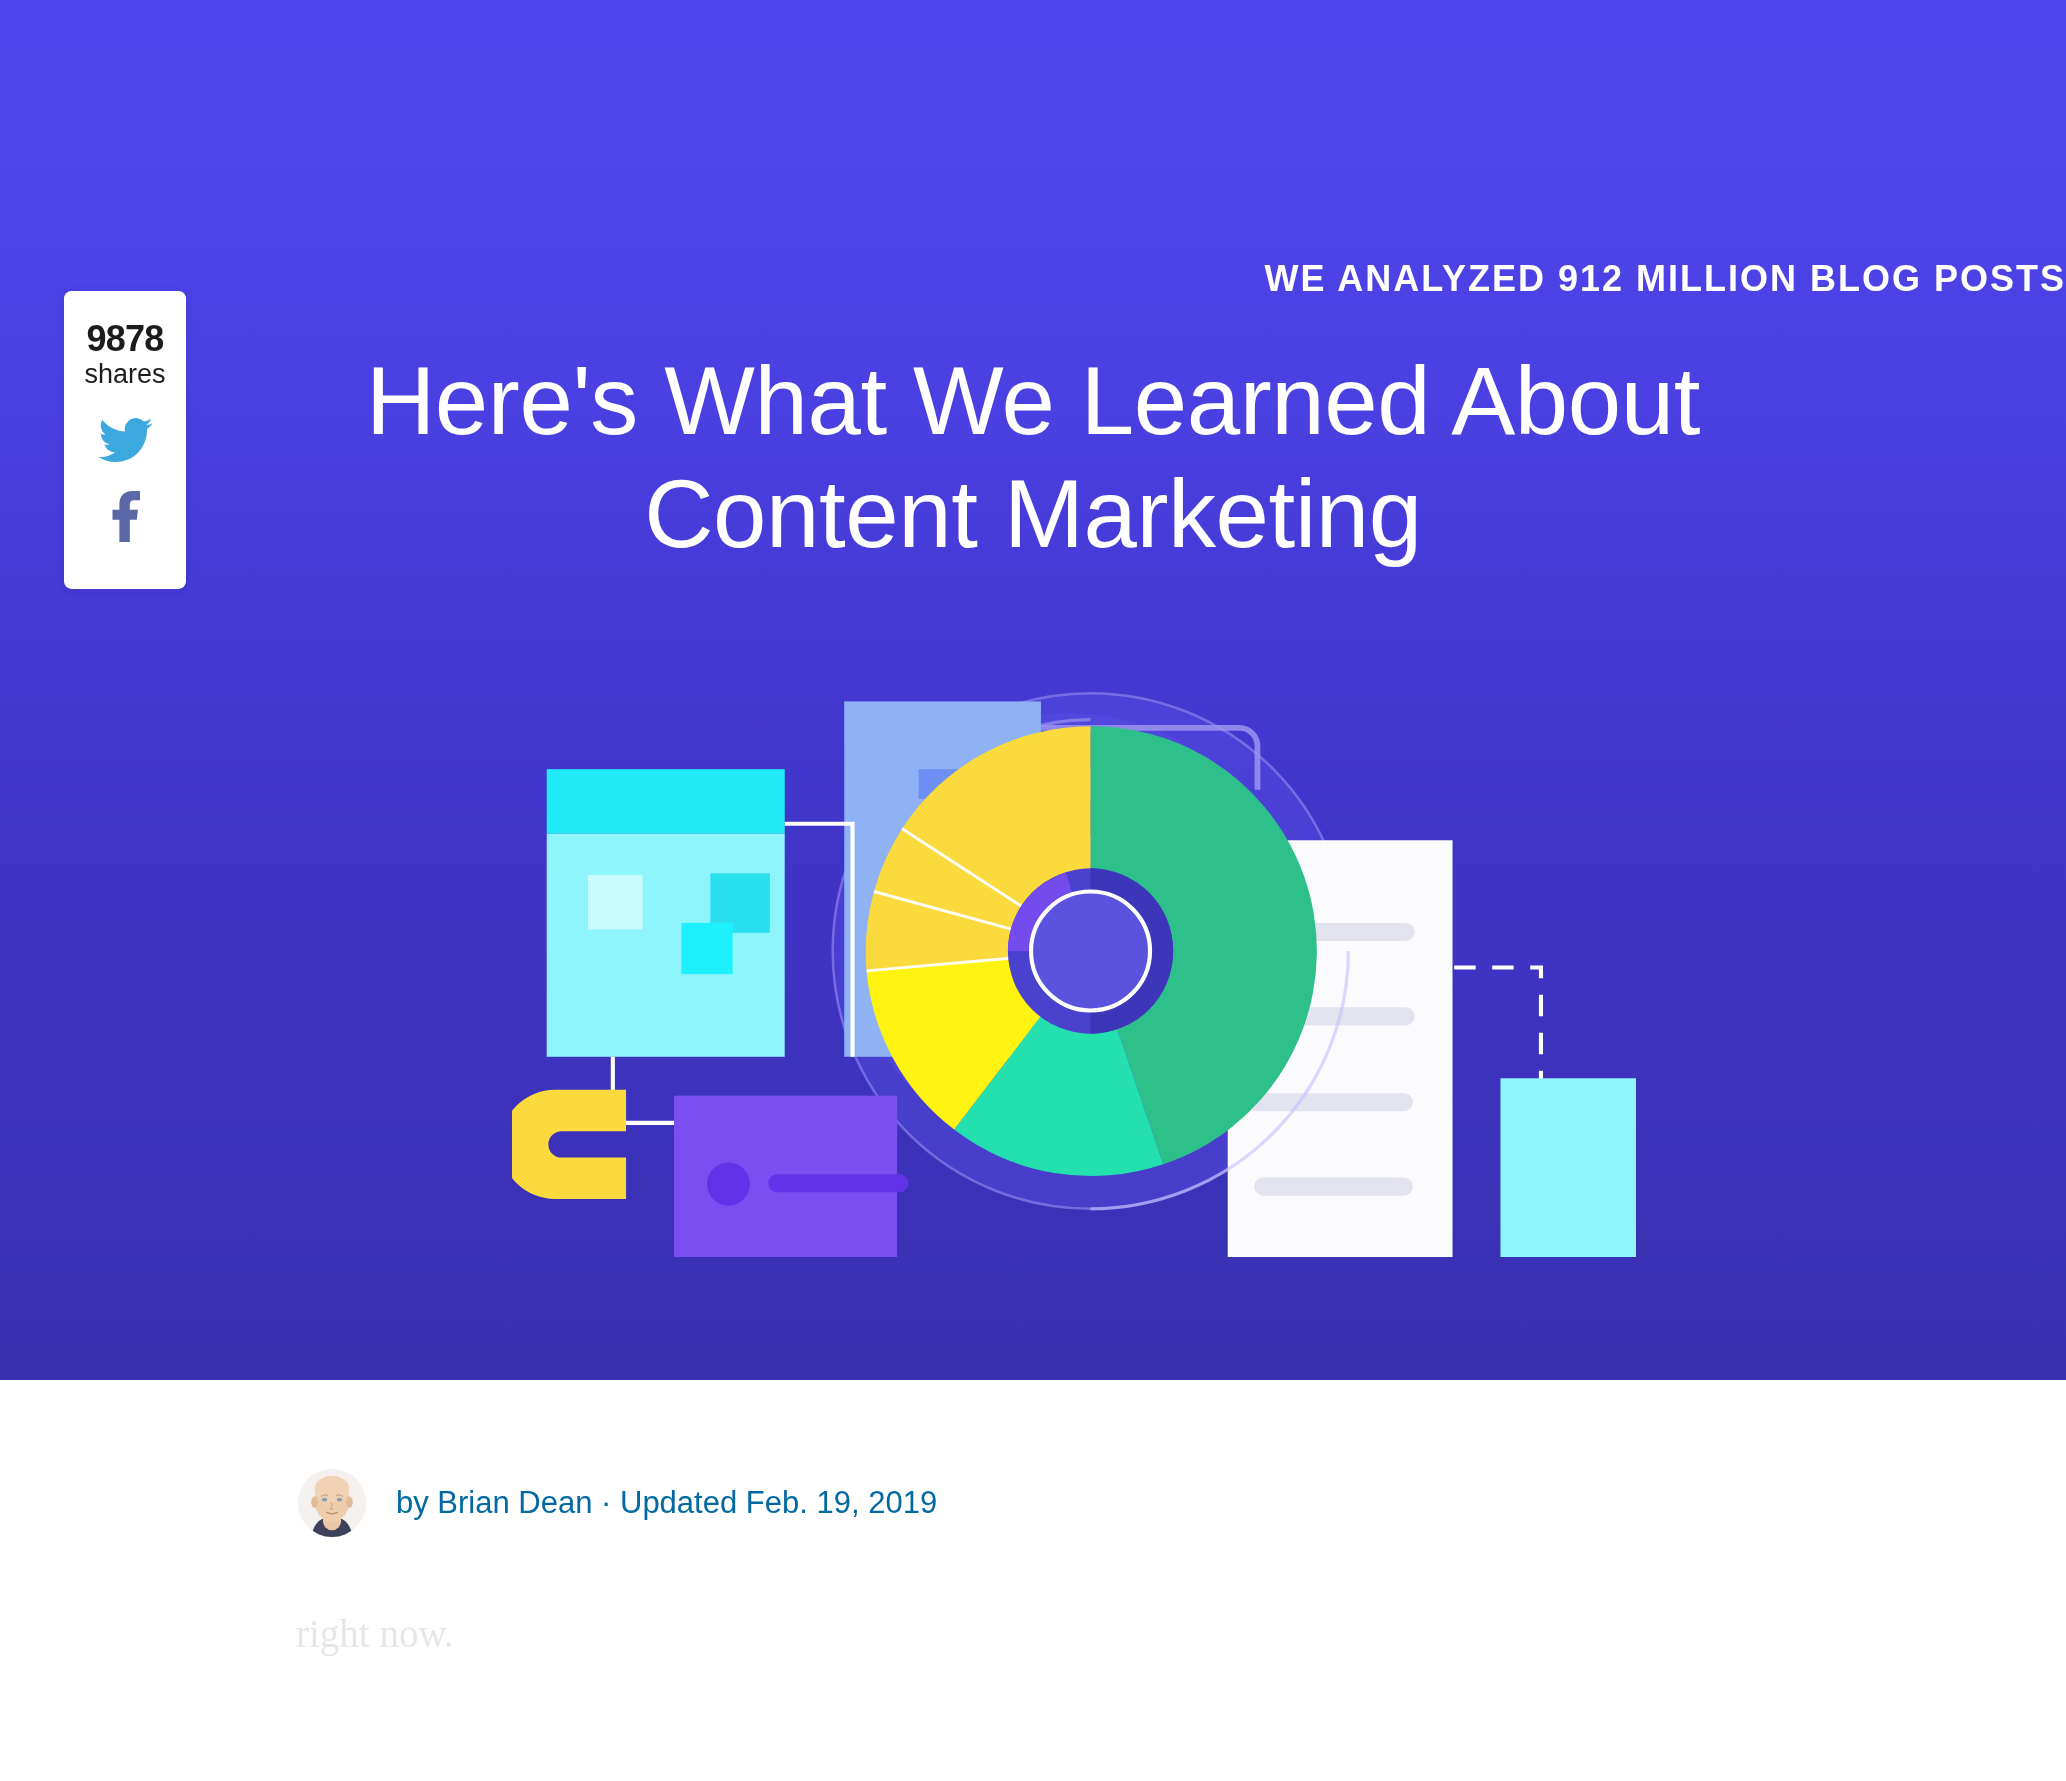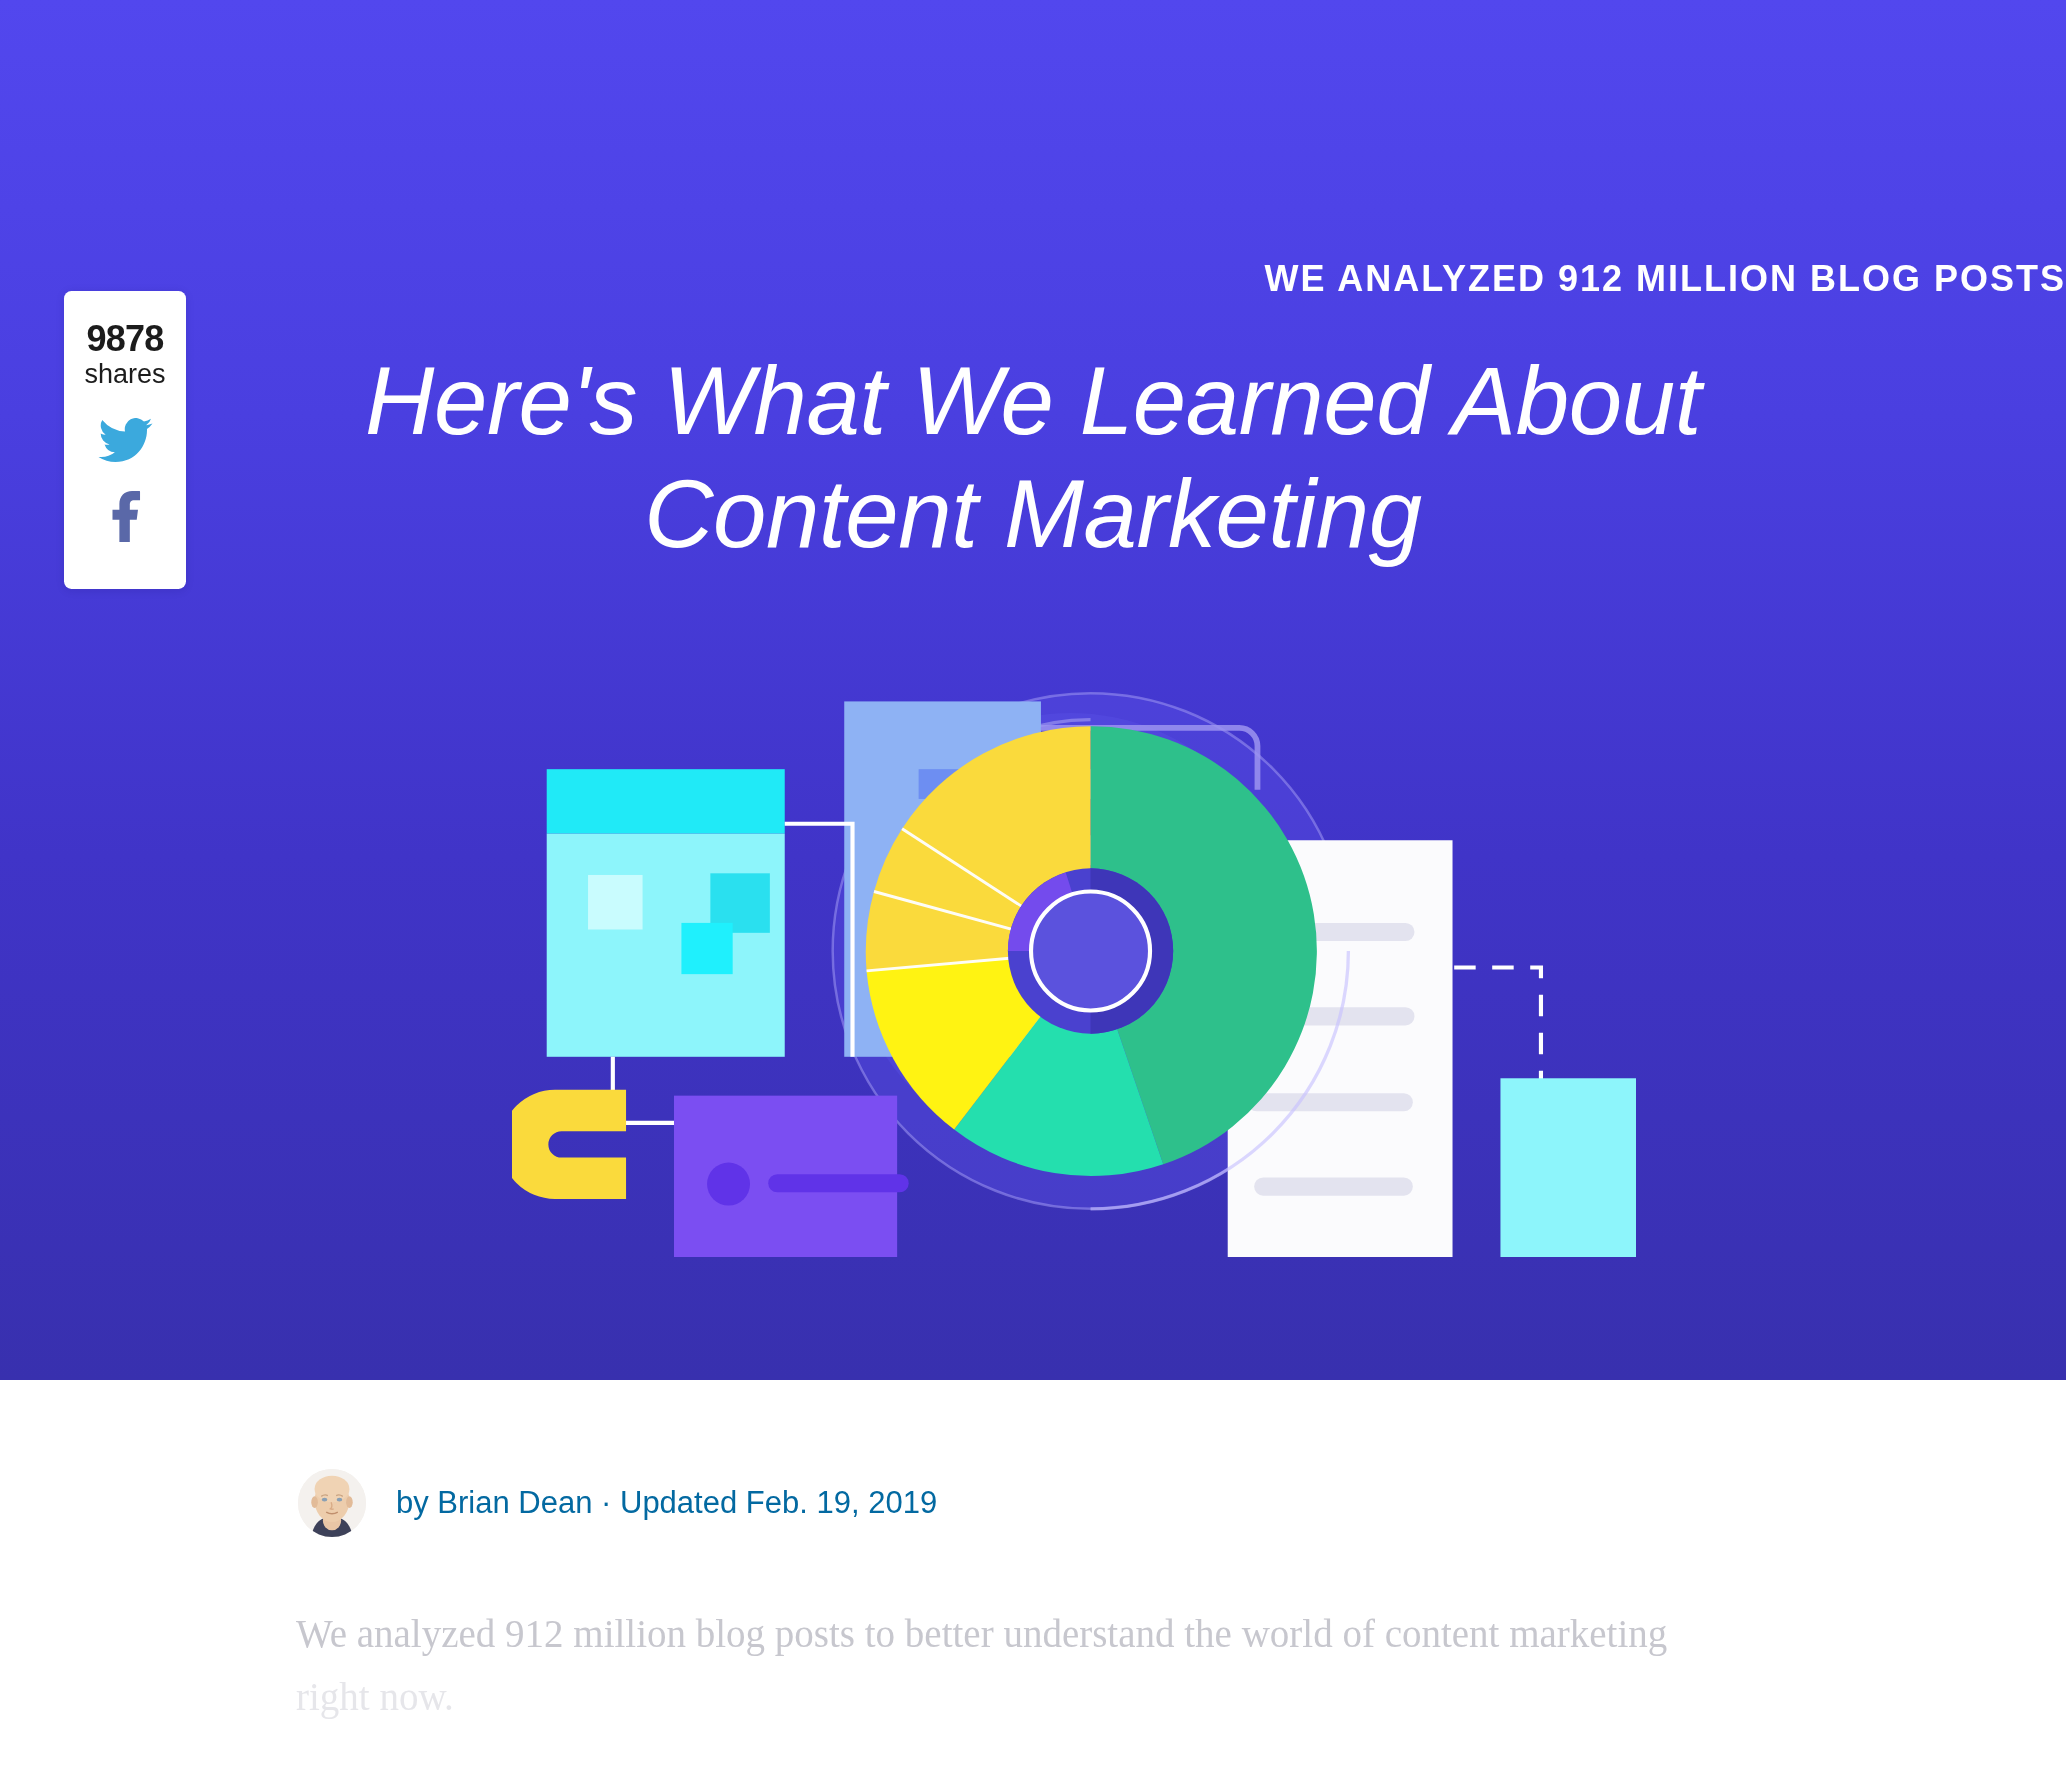--- a/index.html
+++ b/index.html
@@ -64,21 +64,20 @@
   .eyebrow{
     position:absolute; left:0; top:258px; width:2066px;
     text-align:right; color:#ffffff;
     font-size:36px; font-weight:bold; letter-spacing:2px;
   }
   .headline{
     position:absolute; left:50%; transform:translateX(-50%); top:344px;
     width:1554px; text-align:center; color:#ffffff;
     font-size:96px; font-weight:300; line-height:1.18;
     letter-spacing:-0.4px;
-    font-style:italic;
   }
 
   
   .illus{
     position:absolute; left:512px; top:645px;
     width:1124px; height:612px;
   }
   .illus svg{ display:block; width:1124px; height:612px; }
 
   
@@ -262,19 +261,18 @@
           <ellipse cx="50" cy="37" rx="3.4" ry="2.2" fill="#8aa0b4"></ellipse>
           <path d="M28 33 q4-3 8-1 M46 32 q4-2 8 1" stroke="#c9a381" stroke-width="1.6" fill="none"></path>
           <path d="M34 52 q7 4 14 0" stroke="#c08f6d" stroke-width="2" fill="none"></path>
           <path d="M40 40 q2 6 -1 8 q2 1 4 0" stroke="#d9ab86" stroke-width="1.6" fill="none"></path>
         </svg>
       </div>
       <span class="byline-text">by Brian Dean · Updated Feb. 19, 2019</span>
     </div>
 
     <p class="lede">
-      <span>We analyzed 912 million blog posts to better understand the world of content marketing</span>
       <span class="l2">right now.</span>
     </p>
   </section>
 
 </div>
 
 
 </body></html>

